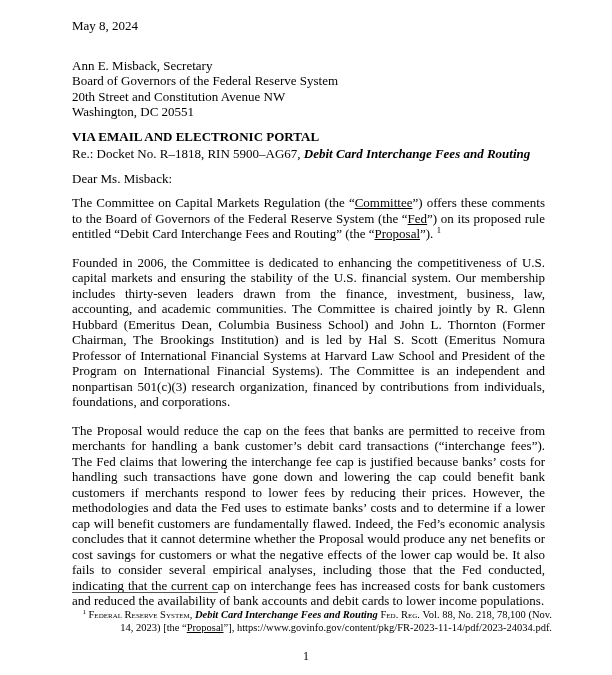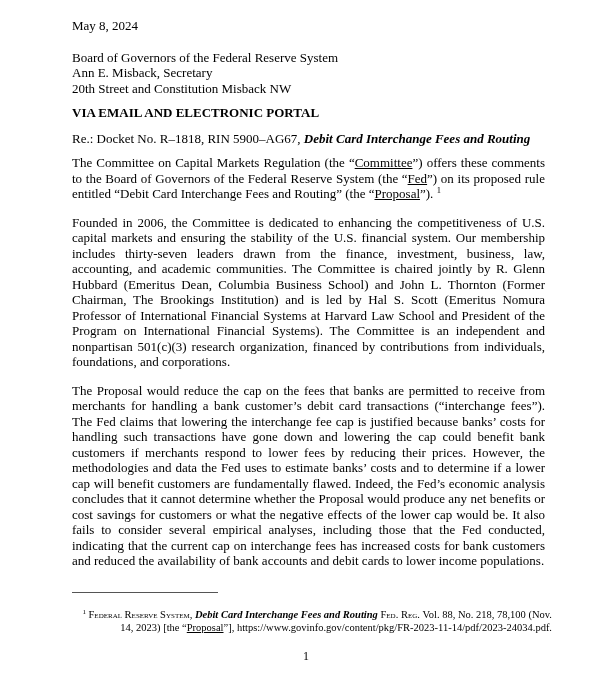--- a/index.html
+++ b/index.html
@@ -9,23 +9,23 @@
     height: 675px;
     background: #ffffff;
     font-family: "Liberation Serif", "DejaVu Serif", serif;
     font-size: 13px;
     line-height: 15.5px;
     color: #000000;
     overflow: hidden;
   }
   .content { position: absolute; top: 18px; left: 72px; width: 473px; }
   .block { margin: 0 0 9px 0; }
-  .date-line { margin-bottom: 16px; }
+  .date-line { margin-bottom: 24px; }
   .address-block { margin-bottom: 9px; }
-  .via-line { font-weight: bold; margin-bottom: 10px; }
+  .via-line { font-weight: bold; margin-bottom: 2px; }
   .para { text-align: justify; margin: 0 0 13px 0; }
   .italic { font-style: italic; font-weight: bold; }
   .underline { text-decoration: underline; margin-top: 18px; }
   .fnref { font-size: 8.5px; vertical-align: super; line-height: 0; }
   .footnote-sep {
     position: absolute; top: 592px; left: 72px; width: 146px;
     border: none; border-top: 1px solid #555; margin: 0; height: 0;
   }
   .footnote {
     position: absolute; top: 608px; left: 72px; width: 480px;
@@ -40,29 +40,31 @@
 </style>
 </head>
 <body>
 
 <div class="page">
   <div class="content">
 
     <div class="block date-line">May 8, 2024</div>
 
     <div class="address-block">
+      <div>Ann E. Misback, Secretary</div>
       <div>Board of Governors of the Federal Reserve System</div>
-      <div>Ann E. Misback, Secretary</div>
-      <div>20th Street and Constitution Misback NW</div>
+      <div>20th Street and Constitution Avenue NW</div>
+      <div>Washington, DC 20551</div>
     </div>
 
     <div class="block via-line">VIA EMAIL AND ELECTRONIC PORTAL</div>
 
     <div class="block"><span>Re.: Docket No. R–1818, RIN 5900–AG67, </span><span class="italic">Debit Card Interchange Fees and Routing</span></div>
 
+    <div class="block">Dear Ms. Misback:</div>
 
     <p class="para"><span>The Committee on Capital Markets Regulation (the “</span><span class="underline">Committee</span><span>”) offers these comments to the Board of Governors of the Federal Reserve System (the “</span><span class="underline">Fed</span><span>”) on its proposed rule entitled “Debit Card Interchange Fees and Routing” (the “</span><span class="underline">Proposal</span><span>”). </span><span class="fnref">1</span></p>
 
     <p class="para">Founded in 2006, the Committee is dedicated to enhancing the competitiveness of U.S. capital markets and ensuring the stability of the U.S. financial system.  Our membership includes thirty-seven leaders drawn from the finance, investment, business, law, accounting, and academic communities.  The Committee is chaired jointly by R. Glenn Hubbard (Emeritus Dean, Columbia Business School) and John L. Thornton (Former Chairman, The Brookings Institution) and is led by Hal S. Scott (Emeritus Nomura Professor of International Financial Systems at Harvard Law School and President of the Program on International Financial Systems).  The Committee is an independent and nonpartisan 501(c)(3) research organization, financed by contributions from individuals, foundations, and corporations.</p>
 
     <p class="para">The Proposal would reduce the cap on the fees that banks are permitted to receive from merchants for handling a bank customer’s debit card transactions (“interchange fees”). The Fed claims that lowering the interchange fee cap is justified because banks’ costs for handling such transactions have gone down and lowering the cap could benefit bank customers if merchants respond to lower fees by reducing their prices. However, the methodologies and data the Fed uses to estimate banks’ costs and to determine if a lower cap will benefit customers are fundamentally flawed. Indeed, the Fed’s economic analysis concludes that it cannot determine whether the Proposal would produce any net benefits or cost savings for customers or what the negative effects of the lower cap would be. It also fails to consider several empirical analyses, including those that the Fed conducted, indicating that the current cap on interchange fees has increased costs for bank customers and reduced the availability of bank accounts and debit cards to lower income populations.</p>
 
   </div>
 
   <hr class="footnote-sep">

